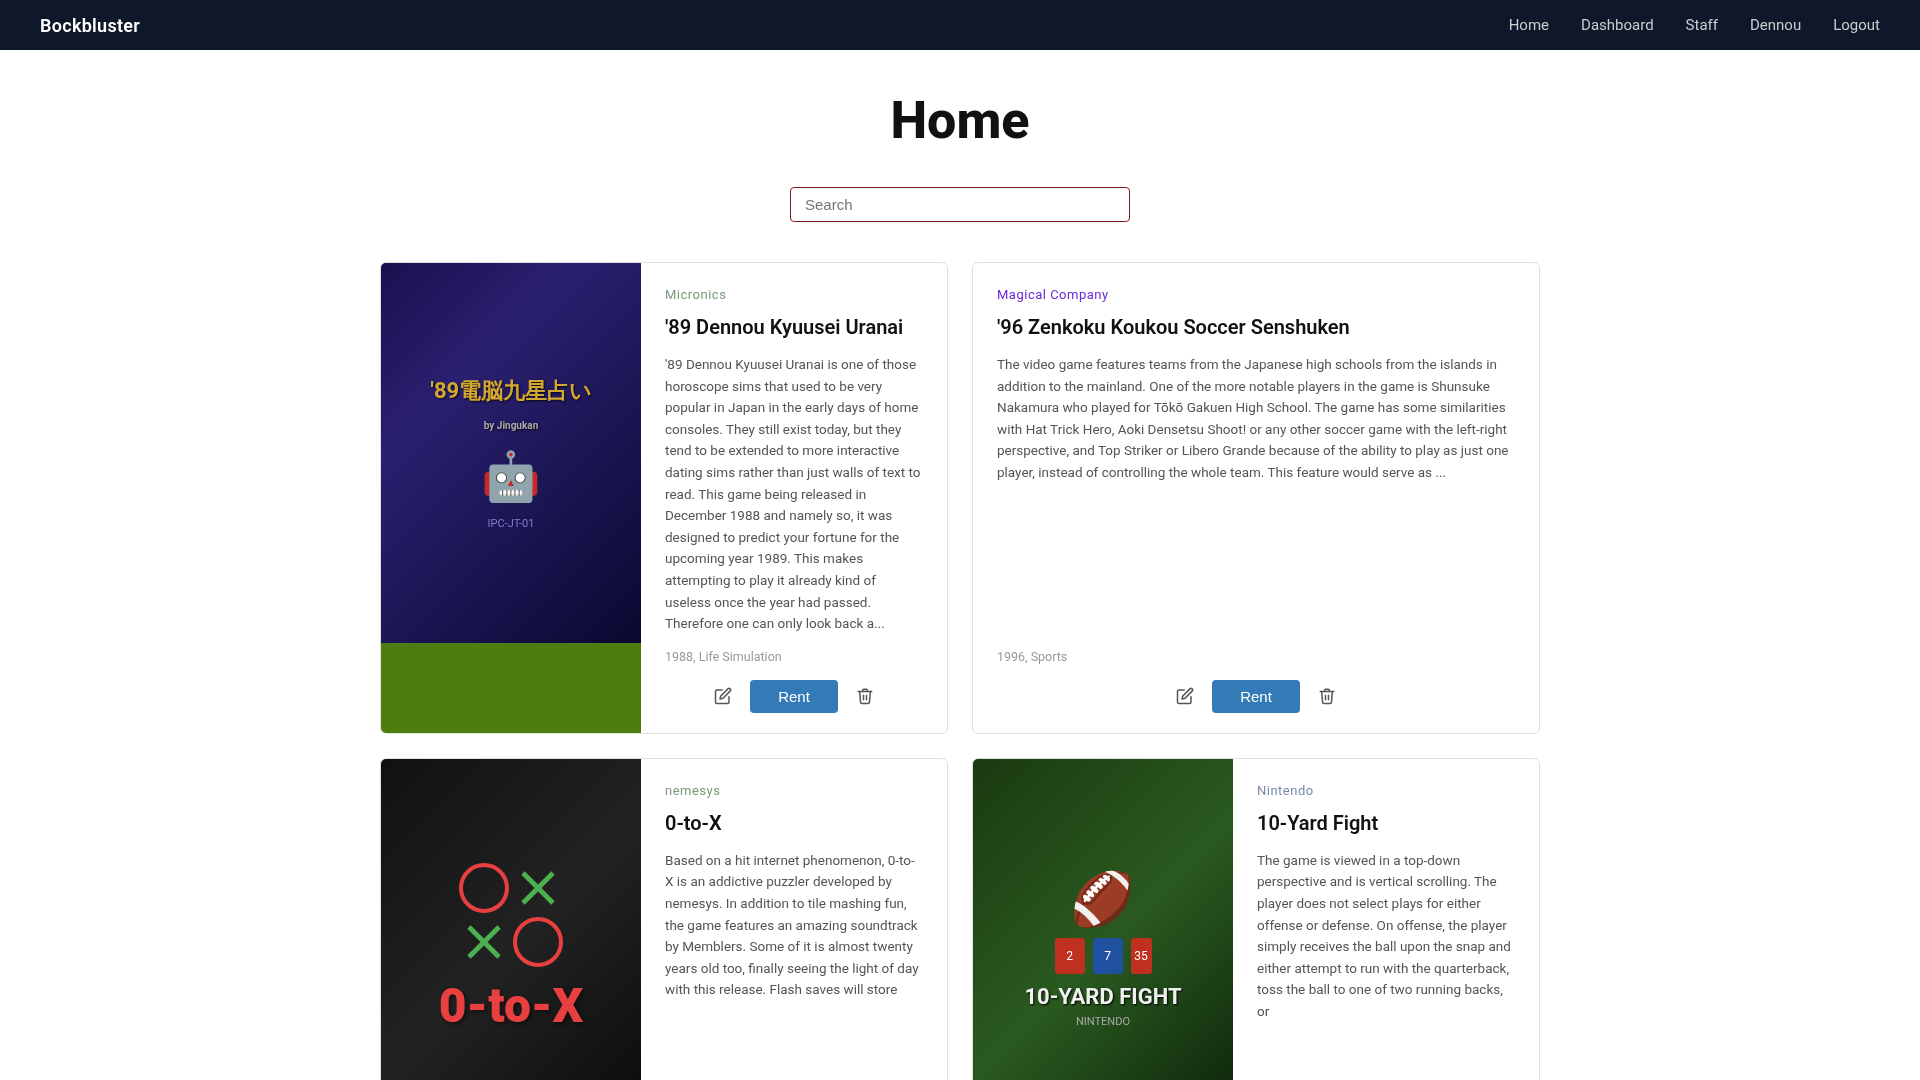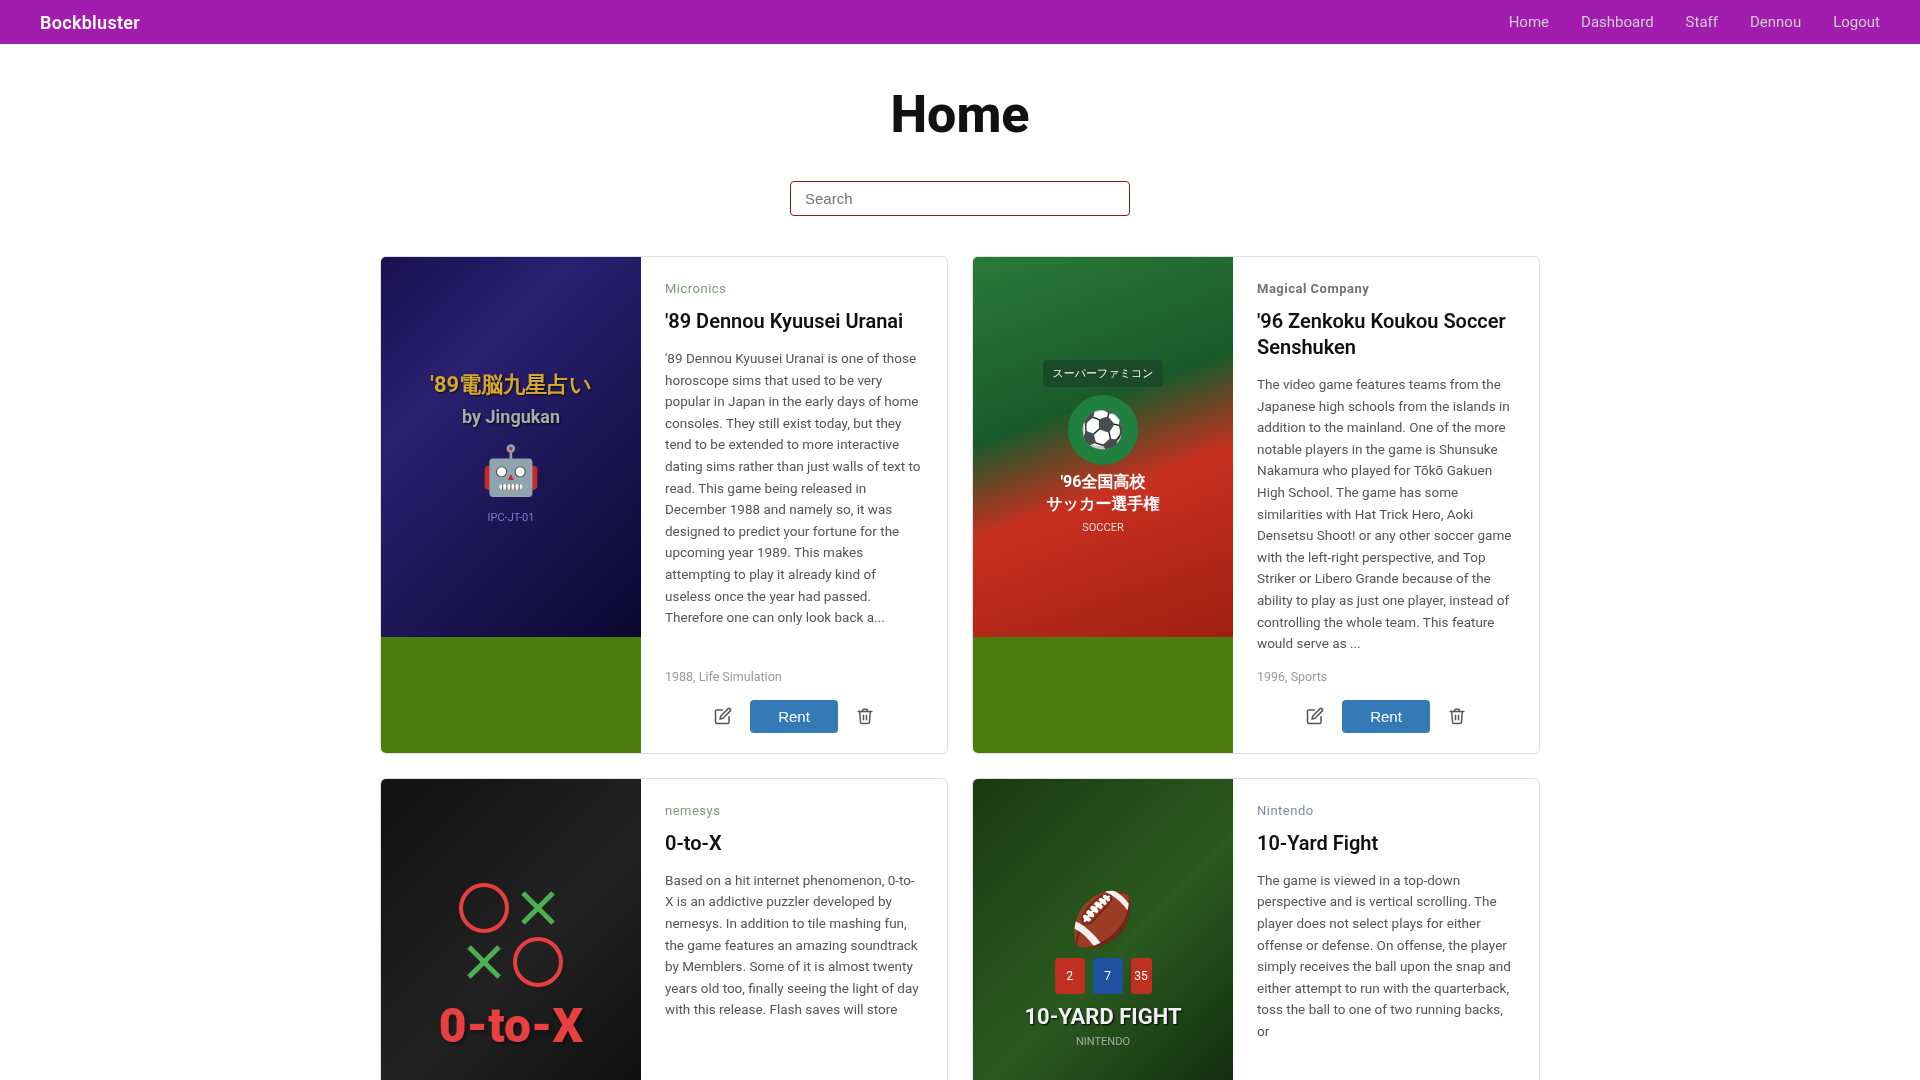--- a/index.html
+++ b/index.html
@@ -1,25 +1,25 @@
 <!DOCTYPE html>
 <html><head>
   <meta charset="utf-8">
   <style>
     * { box-sizing: border-box; margin: 0; padding: 0; }
     body { font-family: -apple-system, BlinkMacSystemFont, 'Segoe UI', Roboto, sans-serif; background: #fff; color: #333; }
 
     
     nav {
-      background: #a21caf;
+      background: #0f172a;
       display: flex;
       align-items: center;
       justify-content: space-between;
       padding: 0 40px;
-      height: 44px;
+      height: 50px;
     }
     .nav-brand {
       color: #fff;
       font-weight: 600;
       font-size: 18px;
       letter-spacing: 0.3px;
     }
     .nav-links {
       display: flex;
       gap: 32px;
@@ -163,21 +163,21 @@
       flex: 1;
       display: flex;
       flex-direction: column;
     }
     .game-publisher {
       font-size: 13px;
       color: #7a9a7a;
       letter-spacing: 0.5px;
       margin-bottom: 12px;
     }
-    .game-publisher.magical { color: #737373; font-weight: bold; }
+    .game-publisher.magical { color: #6d28d9; }
     .game-publisher.nintendo { color: #7a8aaa; }
     .game-title {
       font-size: 20px;
       font-weight: 600;
       text-align: left;
       margin-bottom: 14px;
       color: #111;
       line-height: 1.3;
     }
     .game-description {
@@ -240,21 +240,21 @@
 
   <div class="search-container">
     <input type="text" class="search-input" placeholder="Search" style="">
   </div>
 
   <div class="games-grid">
 
     <div class="game-card">
       <div class="game-cover">
         <div class="cover-89dennou">
-          <div class="jp-text">'89電脳九星占い<br><span style="font-size:18px;color:#aaa">by Jingukan</span></div>
+          <div class="jp-text">'89電脳九星占い<br><span style="font-size:10px;color:#aaa">by Jingukan</span></div>
           <div class="robot">🤖</div>
           <div style="margin-top:12px;font-size:11px;color:#8878cc">IPC-JT-01</div>
         </div>
       </div>
       <div class="game-info">
         <div class="game-publisher">Micronics</div>
         <div class="game-title">'89 Dennou Kyuusei Uranai</div>
         <div class="game-description">'89 Dennou Kyuusei Uranai is one of those horoscope sims that used to be very popular in Japan in the early days of home consoles. They still exist today, but they tend to be extended to more interactive dating sims rather than just walls of text to read. This game being released in December 1988 and namely so, it was designed to predict your fortune for the upcoming year 1989. This makes attempting to play it already kind of useless once the year had passed. Therefore one can only look back a...</div>
         <div class="game-meta">1988, Life Simulation</div>
         <div class="game-actions">
@@ -271,30 +271,20 @@
               <path d="M19 6l-1 14a2 2 0 0 1-2 2H8a2 2 0 0 1-2-2L5 6"></path>
               <path d="M10 11v6M14 11v6"></path>
               <path d="M9 6V4a1 1 0 0 1 1-1h4a1 1 0 0 1 1 1v2"></path>
             </svg>
           </button>
         </div>
       </div>
     </div>
 
     <div class="game-card">
-      <div class="game-cover">
-        <div class="cover-96zenkoku">
-          <div style="background:#1a4a2a;padding:6px 10px;border-radius:4px;margin-bottom:8px;font-size:11px;color:#fff">スーパーファミコン</div>
-          <div style="background:#208040;padding:8px;border-radius:50%;width:70px;height:70px;display:flex;align-items:center;justify-content:center;margin-bottom:6px">
-            <span style="font-size:36px">⚽</span>
-          </div>
-          <div class="jp-text">'96全国高校<br>サッカー選手権</div>
-          <div style="font-size:11px;color:#ddd;margin-top:6px">SOCCER</div>
-        </div>
-      </div>
       <div class="game-info">
         <div class="game-publisher magical">Magical Company</div>
         <div class="game-title">'96 Zenkoku Koukou Soccer Senshuken</div>
         <div class="game-description">The video game features teams from the Japanese high schools from the islands in addition to the mainland. One of the more notable players in the game is Shunsuke Nakamura who played for Tōkō Gakuen High School. The game has some similarities with Hat Trick Hero, Aoki Densetsu Shoot! or any other soccer game with the left-right perspective, and Top Striker or Libero Grande because of the ability to play as just one player, instead of controlling the whole team. This feature would serve as ...</div>
         <div class="game-meta">1996, Sports</div>
         <div class="game-actions">
           <button class="action-btn-icon">
             <svg width="18" height="18" viewBox="0 0 24 24" fill="none" stroke="currentColor" stroke-width="2" stroke-linecap="round" stroke-linejoin="round">
               <path d="M11 4H4a2 2 0 0 0-2 2v14a2 2 0 0 0 2 2h14a2 2 0 0 0 2-2v-7"></path>
               <path d="M18.5 2.5a2.121 2.121 0 0 1 3 3L12 15l-4 1 1-4 9.5-9.5z"></path>

